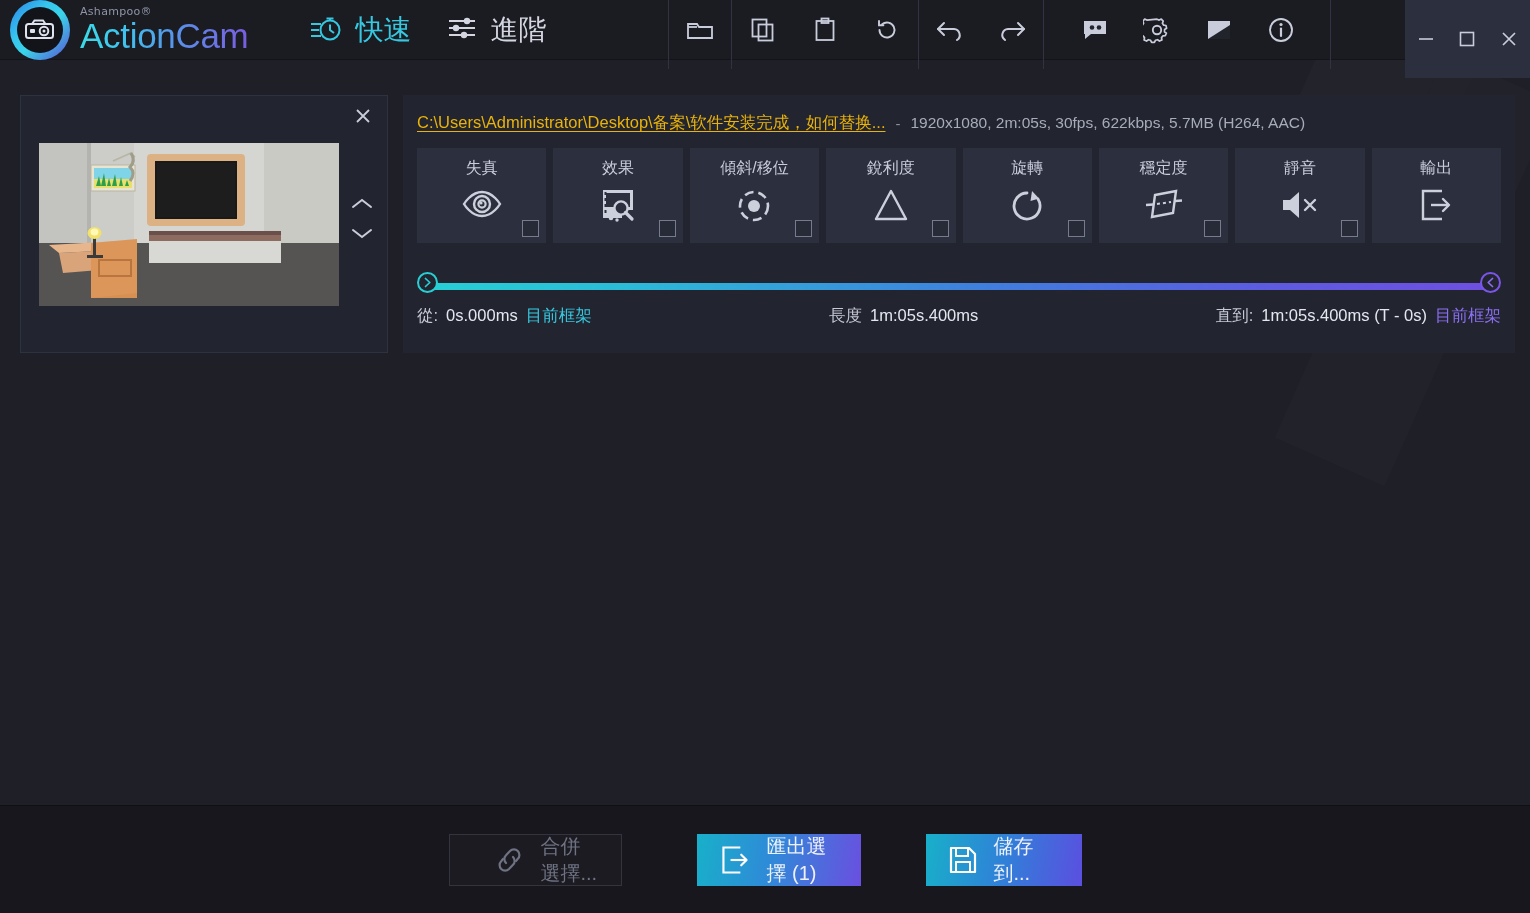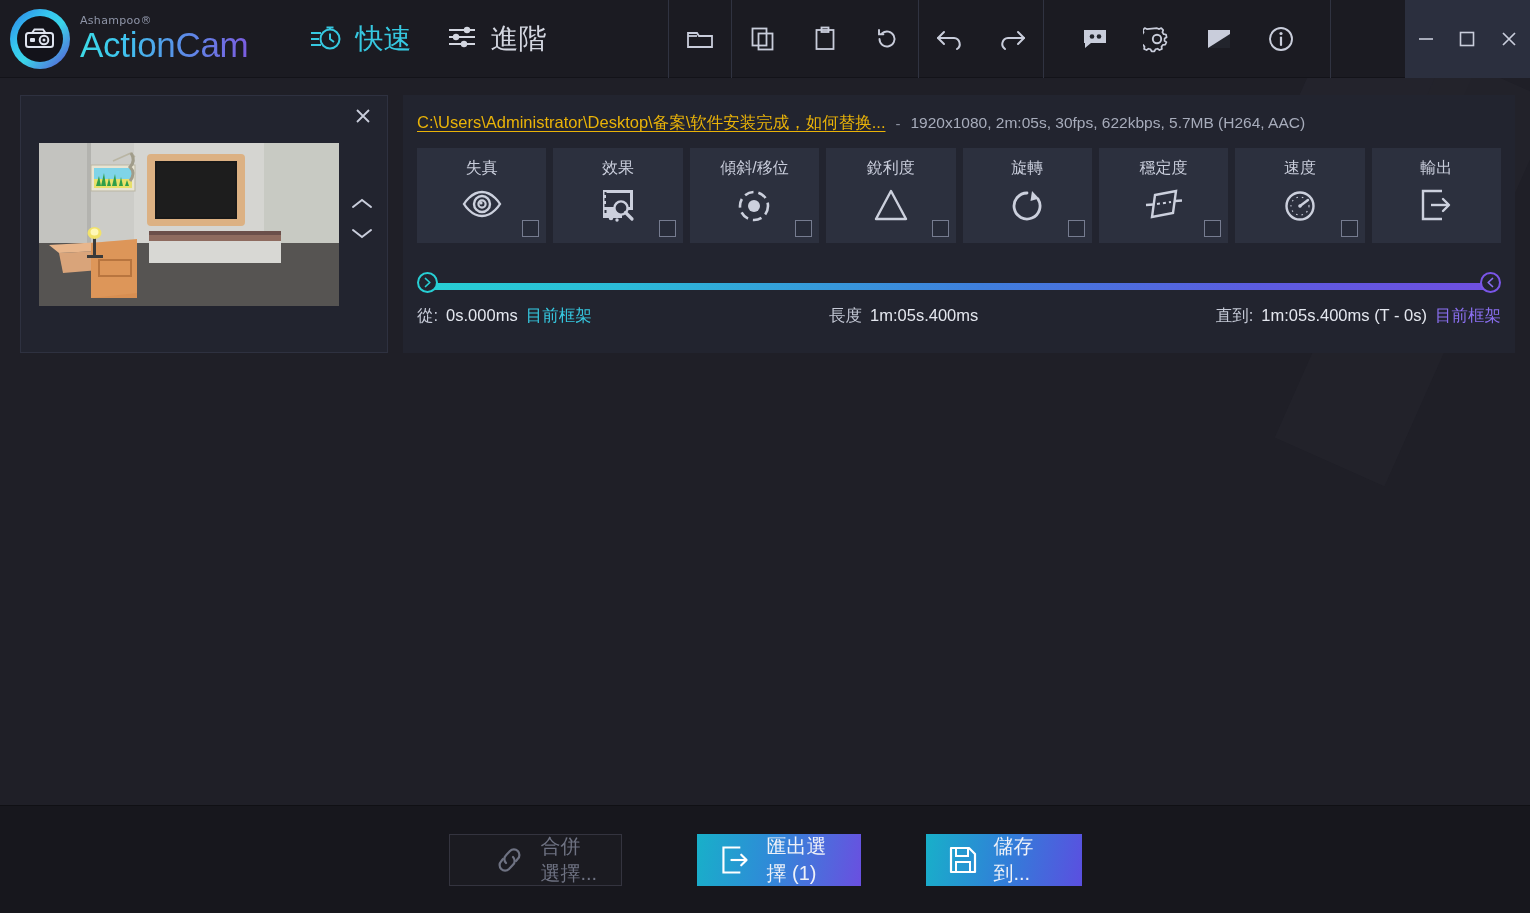--- a/index.html
+++ b/index.html
@@ -14,21 +14,21 @@
     background: #1f1f27; overflow: hidden;
   }
 
   
   .wm { position: absolute; background: #25252e; opacity: .85; pointer-events: none; }
   .wm1 { width: 150px; height: 300px; left: 1300px; top: -40px; transform: rotate(24deg); }
   .wm2 { width: 120px; height: 420px; left: 1355px; top: 60px; transform: rotate(24deg); background:#23232c;}
 
   
   #header {
-    position: absolute; left: 0; top: 0; width: 1530px; height: 78px;
+    position: absolute; left: 0; top: 0; width: 1530px; height: 60px;
     background: #1b1b22; display: flex; align-items: center;
     border-bottom: 1px solid #131319;
   }
   .logo-wrap { display: flex; align-items: center; padding-left: 10px; }
   .logo-mark { width: 60px; height: 60px; position: relative; }
   .logo-ring {
     position: absolute; inset: 0; border-radius: 50%;
     background: linear-gradient(135deg,#2b7fe8 0%, #36c6ef 35%, #3ad4e8 55%, #5b4fd6 100%);
   }
   .logo-hole {
@@ -456,33 +456,31 @@
         <span class="fx-ico">
           <svg width="42" height="32" viewBox="0 0 42 32">
             <path d="M12 7 L33 3 L30 25 L9 29 Z" fill="none" stroke="#ccd0dd" stroke-width="2.4"></path>
             <path d="M3 17 L10 16.5 M32 13 L39 12.5" stroke="#ccd0dd" stroke-width="2.4"></path>
             <path d="M14 16 L28 14" stroke="#ccd0dd" stroke-width="2" stroke-dasharray="3 3"></path>
           </svg>
         </span>
         <span class="fx-chk"></span>
       </div>
 
-      <div class="fx">
-        <span class="fx-lbl">速度</span>
-        <span class="fx-ico">
-          <svg width="38" height="36" viewBox="0 0 38 36">
-            <circle cx="19" cy="18" r="13.5" fill="none" stroke="#ccd0dd" stroke-width="2.4"></circle>
-            <circle cx="19" cy="18" r="9" fill="none" stroke="#ccd0dd" stroke-width="1.1" stroke-dasharray="1.5 4"></circle>
-            <path d="M19 18 L27 12" stroke="#ccd0dd" stroke-width="2.4" stroke-linecap="round"></path>
-            <circle cx="19" cy="18" r="1.8" fill="#ccd0dd"></circle>
-          </svg>
-        </span>
-        <span class="fx-chk"></span>
-      </div>
-
+
+      <div class="fx">
+        <span class="fx-lbl">靜音</span>
+        <span class="fx-ico">
+          <svg width="42" height="34" viewBox="0 0 42 34">
+            <path d="M4 12 L11 12 L20 4 L20 30 L11 22 L4 22 Z" fill="#ccd0dd"></path>
+            <path d="M26 12 L36 22 M36 12 L26 22" stroke="#ccd0dd" stroke-width="2.4" stroke-linecap="round"></path>
+          </svg>
+        </span>
+        <span class="fx-chk"></span>
+      </div>
 
       <div class="fx">
         <span class="fx-lbl">輸出</span>
         <span class="fx-ico">
           <svg width="36" height="34" viewBox="0 0 36 34">
             <path d="M24 3 L5 3 L5 31 L24 31" fill="none" stroke="#ccd0dd" stroke-width="2.4"></path>
             <path d="M13 17 L31 17" stroke="#ccd0dd" stroke-width="2.4"></path>
             <path d="M25 11 L31 17 L25 23" fill="none" stroke="#ccd0dd" stroke-width="2.4" stroke-linecap="round" stroke-linejoin="round"></path>
           </svg>
         </span>

